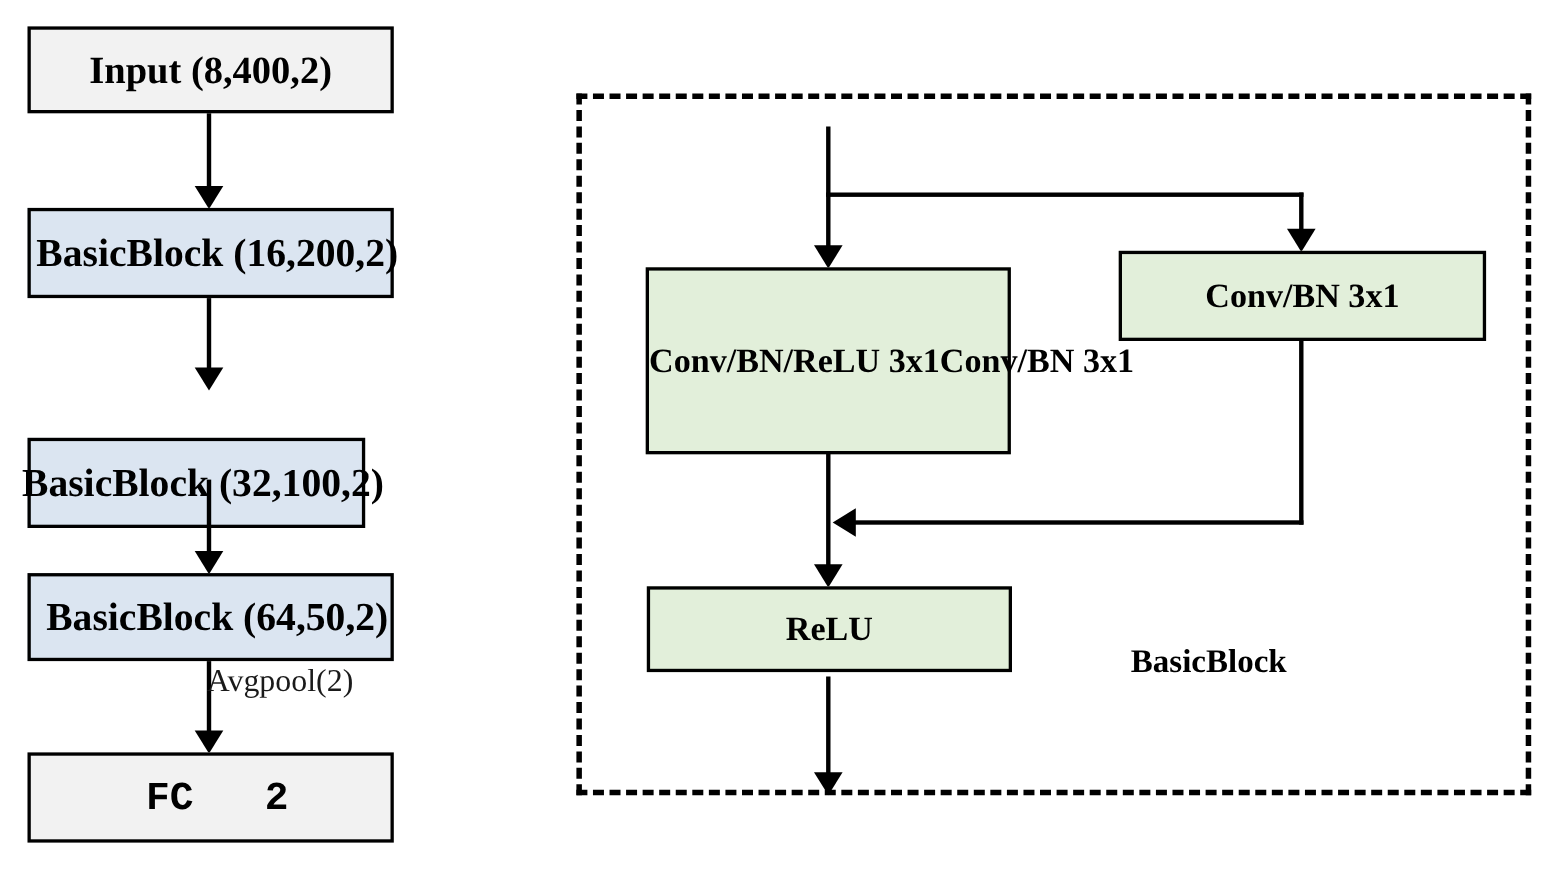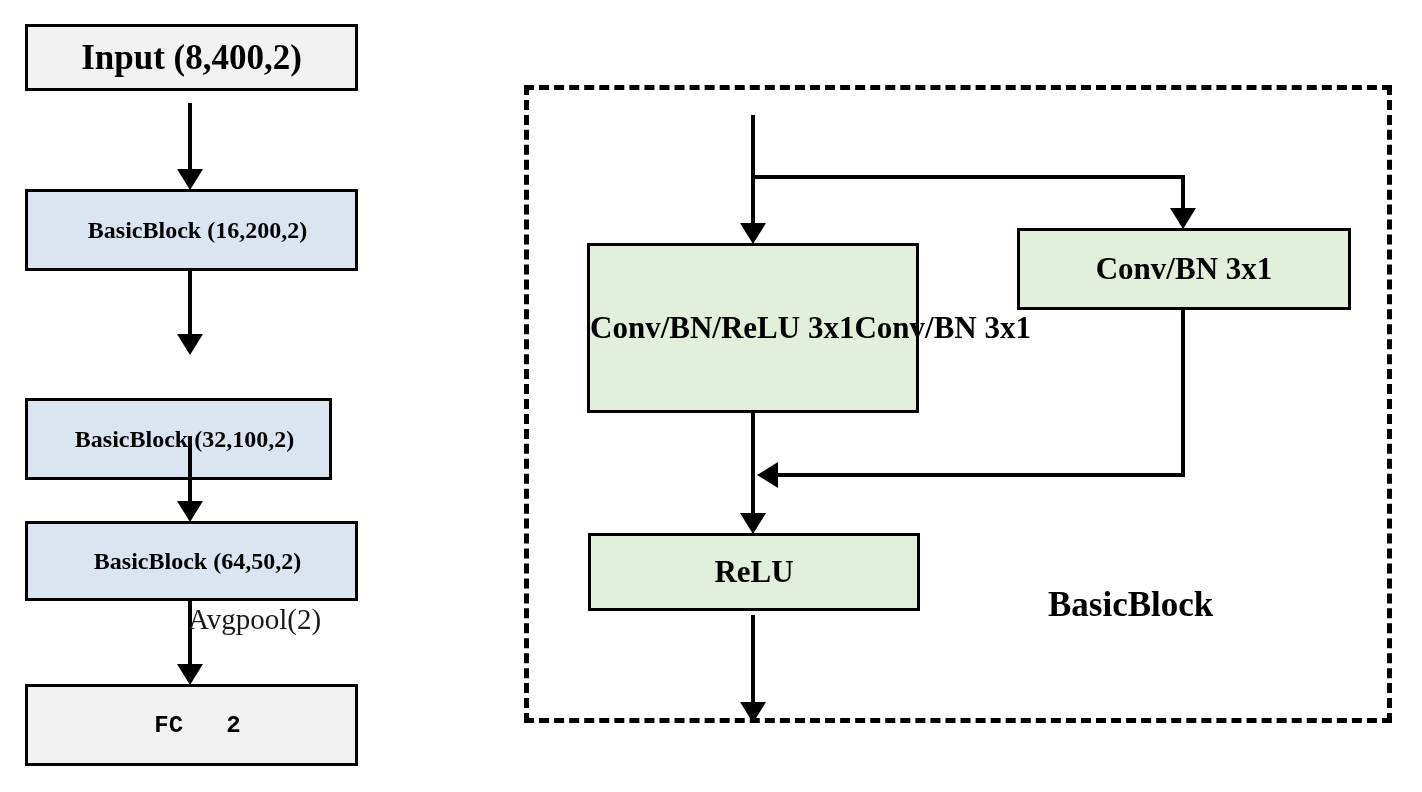--- a/index.html
+++ b/index.html
@@ -29,21 +29,21 @@
     align-items: center;
     justify-content: center;
     text-align: center;
     font-weight: bold;
     white-space: pre;
   }
   .fill-gray  { background: var(--gray); }
   .fill-blue  { background: var(--blue); }
   .fill-green { background: var(--green); }
   .fs-input { font-size: 35px; }
-  .fs-node  { font-size: 24px; padding-left: 12px; }
+  .fs-node  { font-size: 36px; padding-left: 12px; }
   .fs-right { font-size: 31px; }
   .vline { position: absolute; width: 4px; background: var(--line); }
   .hline { position: absolute; height: 4px; background: var(--line); }
   .arr-down {
     position: absolute; width: 0; height: 0;
     border-left: 13px solid transparent;
     border-right: 13px solid transparent;
     border-top: 21px solid var(--line);
   }
   .arr-left {
@@ -78,32 +78,31 @@
     flex: 1;
     display: flex;
     align-items: center;
     justify-content: center;
     font-weight: bold;
     white-space: pre;
   }
   .stack .divider { height: 6px; background: var(--border); }
   .caption {
     position: absolute;
-    font-size: 35px;
+    font-size: 30px;
     font-weight: bold;
     white-space: nowrap;
-    margin-left: 20px;
   }
 </style>
 </head>
 <body>
 
 <div id="canvas">
 
-  <div class="box fill-gray fs-input" style="left:25px; top:24px; width:333px; height:67px;">
+  <div class="box fill-gray fs-input" style="left:25px; top:24px; width:333px; height:79px;">
     <span>Input (8,400,2)</span>
   </div>
 
   <div class="vline" style="left:188px; top:103px; height:67px;"></div>
   <div class="arr-down" style="left:177px; top:169px;"></div>
 
   <div class="box fill-blue fs-node" style="left:25px; top:189px; width:333px; height:82px;">
     <span>BasicBlock (16,200,2)</span>
   </div>
 

